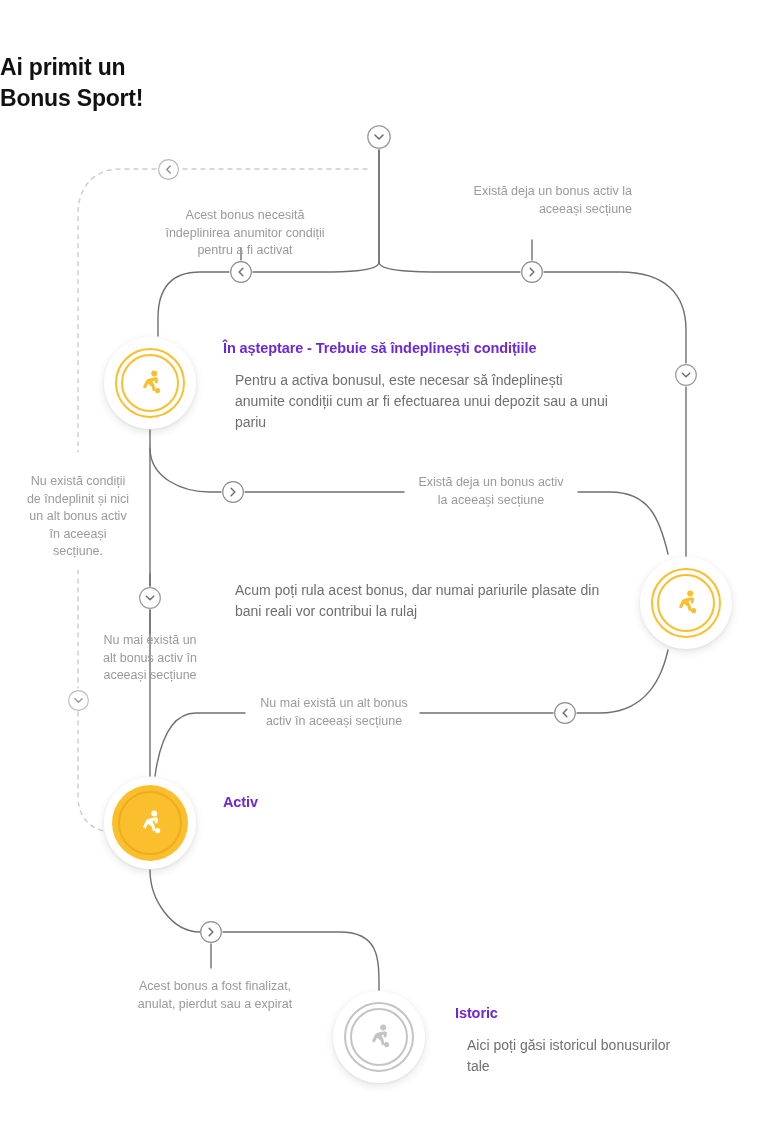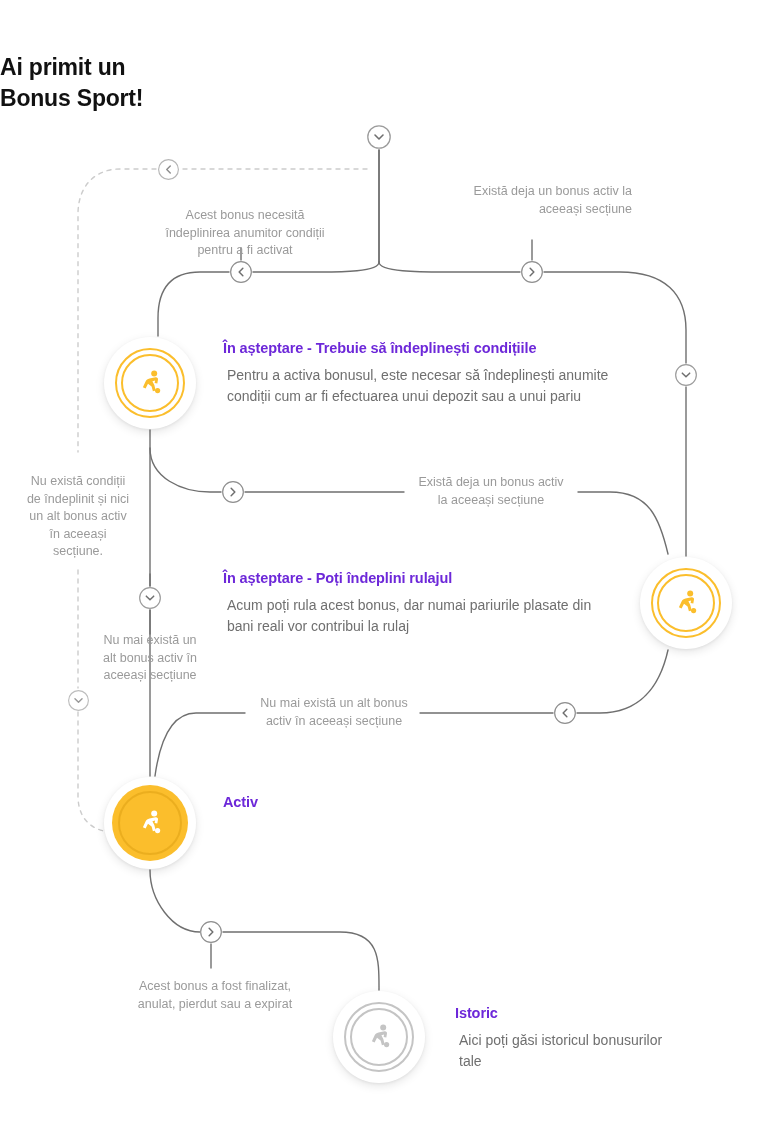--- a/index.html
+++ b/index.html
@@ -60,21 +60,21 @@
   .badge .glyph{position:relative;width:34px;height:34px;}
   .badge .glyph svg{display:block;width:34px;height:34px;}
 
   
   .ntext{position:absolute;}
   .ntitle{
     font-size:14.5px;font-weight:700;color:#6d28d9;line-height:20px;
     margin:0 0 7px 0;letter-spacing:-0.1px;
   }
   .ndesc{
-    font-size:14px;color:#6f6f6f;line-height:21px;margin:4px;
+    font-size:14px;color:#6f6f6f;line-height:21px;margin:12px;
   }
 </style>
 </head>
 <body>
 
 <div class="stage">
 
   <div class="title">
     <span>Ai primit un</span>
     <span class="l2">Bonus Sport!</span>
@@ -257,21 +257,20 @@
     <span class="ring-inner"></span>
     <span class="glyph">
       <svg viewBox="0 0 34 34">
         <circle cx="21.2" cy="7.4" r="3.0" fill="#FBBE2C"></circle>
         <path d="M16.5 12.6 L22.5 11.2 C24.0 10.9 25.2 12.0 25.0 13.4 L24.3 17.6 L21.6 17.1 L22.1 14.5 L19.4 15.3 L21.3 19.1 L22.7 24.5 L19.9 25.2 L18.6 20.4 L15.0 17.8 L12.6 22.4 L9.9 21.2 L12.8 15.1 C13.3 13.9 14.6 13.0 16.5 12.6 Z" fill="#FBBE2C"></path>
         <circle cx="24.6" cy="24.6" r="2.6" fill="#FBBE2C"></circle>
       </svg>
     </span>
   </div>
   <div class="ntext" style="left:223px;top:568px;width:400px;">
-    <p class="ntitle">În așteptare - Poți îndeplini rulajul</p>
     <p class="ndesc">Acum poți rula acest bonus, dar numai pariurile plasate din bani reali vor contribui la rulaj</p>
   </div>
 
   <div class="badge solid" style="left:104px;top:777px;">
     <span class="disc"></span>
     <span class="disc-ring"></span>
     <span class="glyph">
       <svg viewBox="0 0 34 34">
         <circle cx="21.2" cy="7.4" r="3.0" fill="#ffffff"></circle>
         <path d="M16.5 12.6 L22.5 11.2 C24.0 10.9 25.2 12.0 25.0 13.4 L24.3 17.6 L21.6 17.1 L22.1 14.5 L19.4 15.3 L21.3 19.1 L22.7 24.5 L19.9 25.2 L18.6 20.4 L15.0 17.8 L12.6 22.4 L9.9 21.2 L12.8 15.1 C13.3 13.9 14.6 13.0 16.5 12.6 Z" fill="#ffffff"></path>

